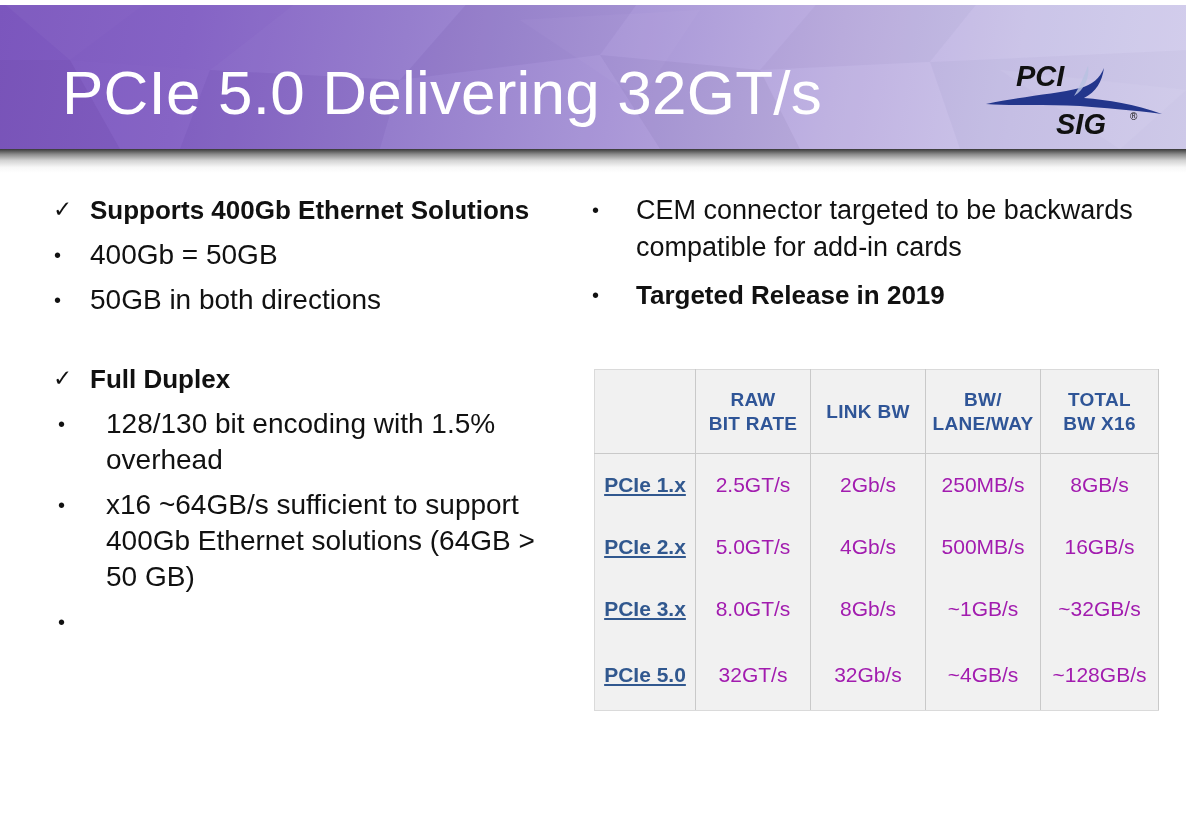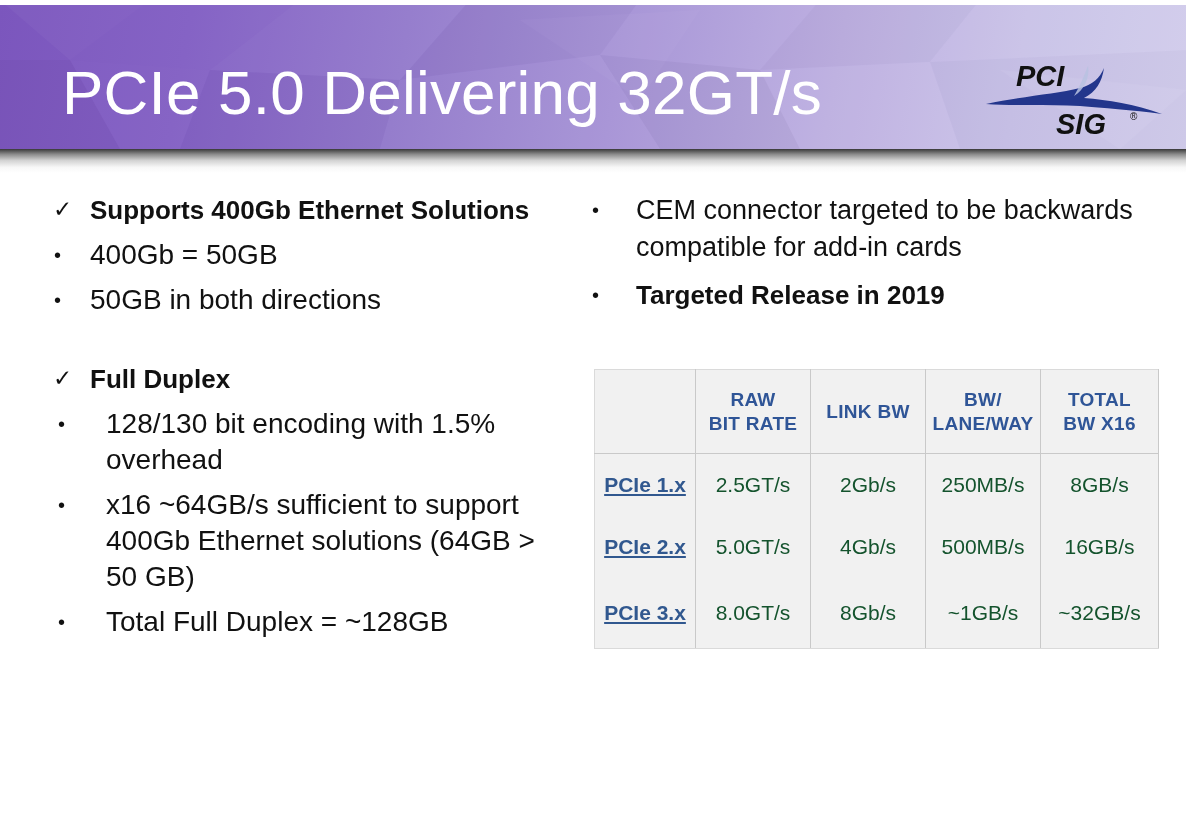--- a/index.html
+++ b/index.html
@@ -177,21 +177,21 @@
     border-top: 1px solid #dadada;
     color: #2f5597;
     font-weight: bold;
     font-size: 19px;
     line-height: 24px;
     letter-spacing: 0.3px;
   }
   #spec-table tbody td {
     height: 62px;
     font-size: 21px;
-    color: #14532d;
+    color: #a21caf;
     font-weight: 400;
   }
   #spec-table tbody tr:last-child td {
     border-bottom: 1px solid #dadada;
     height: 70px;
   }
   #spec-table tbody td.rowlabel {
     color: #31588f;
     font-weight: bold;
     font-size: 21px;
@@ -264,21 +264,20 @@
     <span class="bullet-text">128/130 bit encoding with 1.5% overhead</span>
   </div>
 
   <div class="bullet-row lvl2">
     <span class="bullet-mark dot">•</span>
     <span class="bullet-text">x16 ~64GB/s sufficient to support 400Gb Ethernet solutions (64GB &gt; 50 GB)</span>
   </div>
 
   <div class="bullet-row lvl2">
     <span class="bullet-mark dot">•</span>
-    <span class="bullet-text">Total Full Duplex = ~128GB</span>
   </div>
 
 </div>
 
 <div id="right-col">
 
   <div class="bullet-row">
     <span class="bullet-mark dot">•</span>
     <span class="bullet-text">CEM connector targeted to be backwards compatible for add-in cards</span>
   </div>
@@ -336,15 +335,22 @@
         <td>500MB/s</td>
         <td>16GB/s</td>
       </tr>
       <tr>
         <td class="rowlabel">PCIe 3.x</td>
         <td>8.0GT/s</td>
         <td>8Gb/s</td>
         <td>~1GB/s</td>
         <td>~32GB/s</td>
       </tr>
+      <tr>
+        <td class="rowlabel">PCIe 5.0</td>
+        <td>32GT/s</td>
+        <td>32Gb/s</td>
+        <td>~4GB/s</td>
+        <td>~128GB/s</td>
+      </tr>
     </tbody>
   </table>
 </div>
 
 </body></html>

